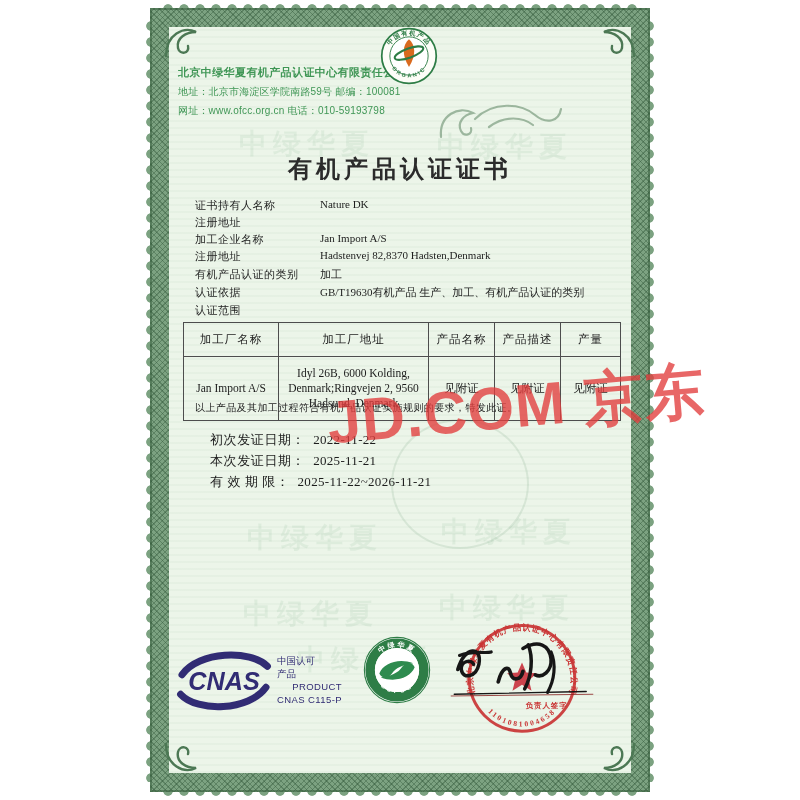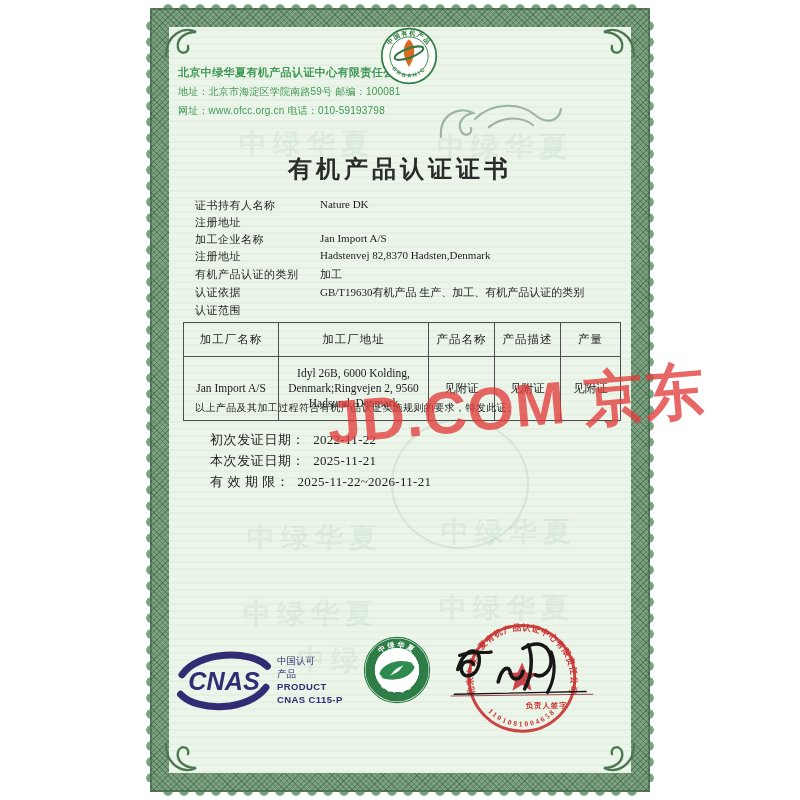--- a/index.html
+++ b/index.html
@@ -79,21 +79,21 @@
 
   .dates { position:absolute; left:41px; top:404px; font-size:13px; }
   .date-row { position:absolute; left:0; white-space:nowrap; letter-spacing:.3px; }
   .date-row .d-label { letter-spacing:.6px; }
   .date-row .d-value { margin-left:8px; }
 
   
   .cnas-logo { position:absolute; left:6px; top:621px; }
   .cnas-text { position:absolute; left:108px; top:627px; color:#312c74;
     font-family:"Liberation Sans","DejaVu Sans",sans-serif; font-size:9.5px; line-height:13px; }
-  .cnas-text .b { font-weight:bold; letter-spacing:.4px; }
+  .cnas-text .b { font-weight:normal; letter-spacing:.4px;text-align:right; }
   .cofcc-logo { position:absolute; left:194px; top:609px; }
   .seal { position:absolute; left:278px; top:588px; }
 
   
   .shop-mark { position:absolute; left:160px; top:352px; width:520px; height:100px;
     z-index:9; transform:rotate(-5deg); transform-origin:10% 60%;
     font-family:"Liberation Sans","DejaVu Sans",sans-serif;
     font-weight:bold; font-size:60px; letter-spacing:1px;
     color:rgba(226,60,60,.78); white-space:nowrap; pointer-events:none; }
 </style>

